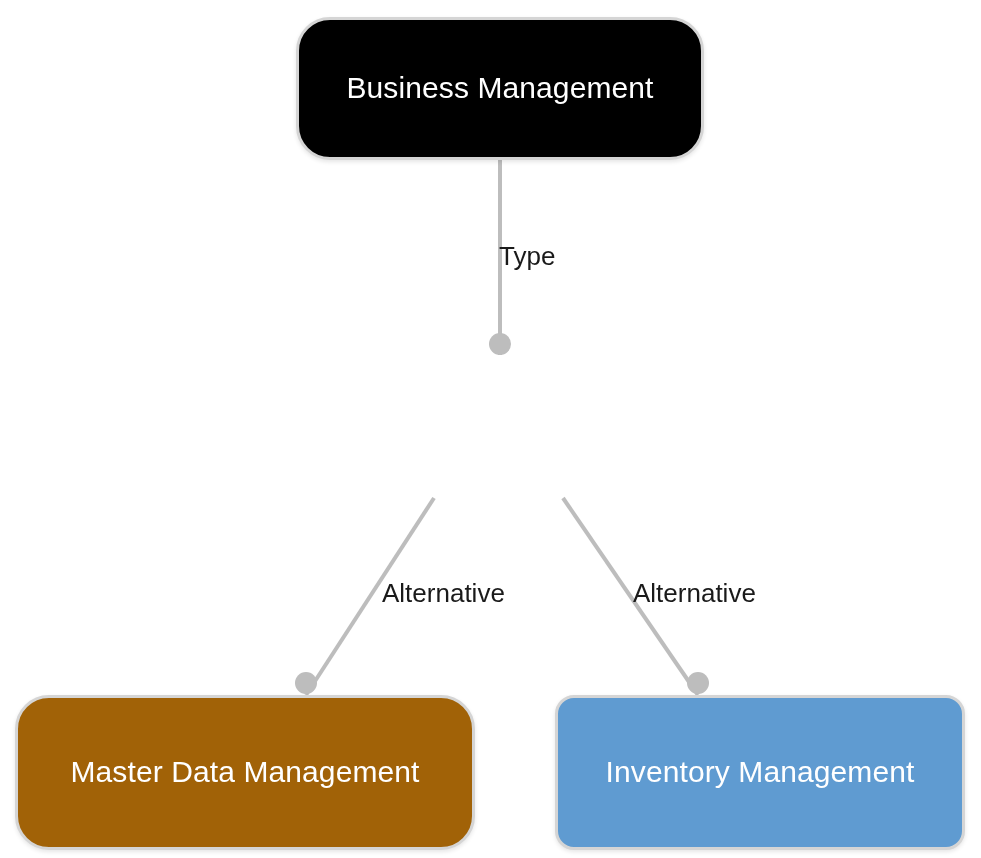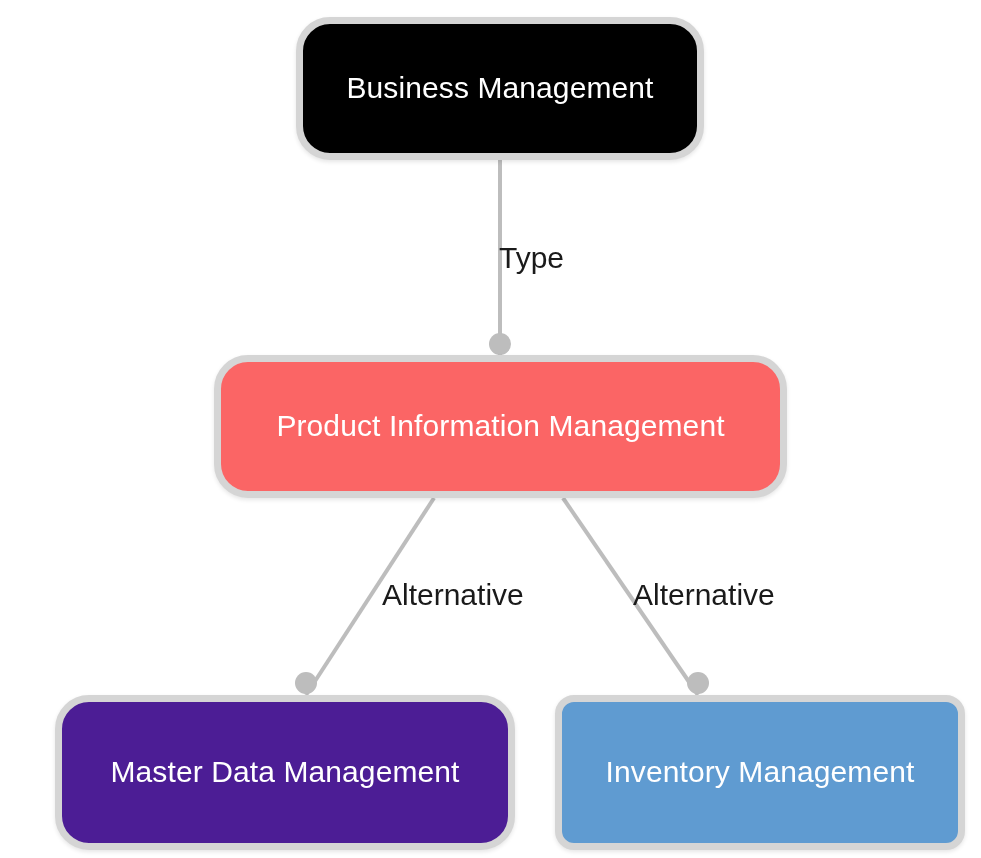--- a/index.html
+++ b/index.html
@@ -28,37 +28,37 @@
     pointer-events: none;
   }
   .node {
     position: absolute;
     box-sizing: border-box;
     display: flex;
     align-items: center;
     justify-content: center;
     text-align: left;
     border-radius: 34px;
-    border: 7px solid #be185d;
+    border: 3px solid #be185d;
     box-shadow: 0 2px 4px rgba(0,0,0,0.10);
     color: #ffffff;
     font-size: 30px;
     font-weight: 400;
     line-height: 1.15;
     letter-spacing: 0.1px;
     padding: 0 18px;
     white-space: nowrap;
   }
   .node-label {
     display: block;
   }
   .edge-label {
     position: absolute;
     font-family: "Liberation Sans", sans-serif;
-    font-size: 30px;
+    font-size: 26px;
     color: #1a1a1a;
     white-space: nowrap;
     line-height: 1;
   }
 </style>
 </head>
 <body>
 
 <div id="canvas" style="background: rgb(255, 255, 255);">
 
@@ -78,25 +78,22 @@
   </svg>
 
   <div class="edge-label" style="left: 499px; top: 243px; color: rgb(26, 26, 26);">Type</div>
   <div class="edge-label" style="left: 382px; top: 580px; color: rgb(26, 26, 26);">Alternative</div>
   <div class="edge-label" style="left: 633px; top: 580px; color: rgb(26, 26, 26);">Alternative</div>
 
   <div class="node" style="left: 296px; top: 17px; width: 408px; height: 143px; background: rgb(0, 0, 0); color: rgb(255, 255, 255); border-color: rgb(213, 213, 213);">
     <span class="node-label">Business Management</span>
   </div>
 
-  <div class="node" style="left: 214px; top: 355px; width: 573px; height: 143px; background: rgb(251, 101, 101); color: rgb(255, 255, 255); border-color: rgb(213, 213, 213);">
-    <span class="node-label">Product Information Management</span>
-  </div>
 
-  <div class="node" style="left: 15px; top: 695px; width: 460px; height: 155px; background: #4c1d95; color: rgb(255, 255, 255); border-color: rgb(213, 213, 213); margin-left: 40px;">
+  <div class="node" style="left: 15px; top: 695px; width: 460px; height: 155px; background: #a16207; color: rgb(255, 255, 255); border-color: rgb(213, 213, 213);">
     <span class="node-label">Master Data Management</span>
   </div>
 
   <div class="node" style="left: 555px; top: 695px; width: 410px; height: 155px; background: rgb(95, 155, 209); color: rgb(255, 255, 255); border-color: rgb(213, 213, 213); border-radius: 19px;">
     <span class="node-label">Inventory Management</span>
   </div>
 
 </div>
 
 </body></html>

